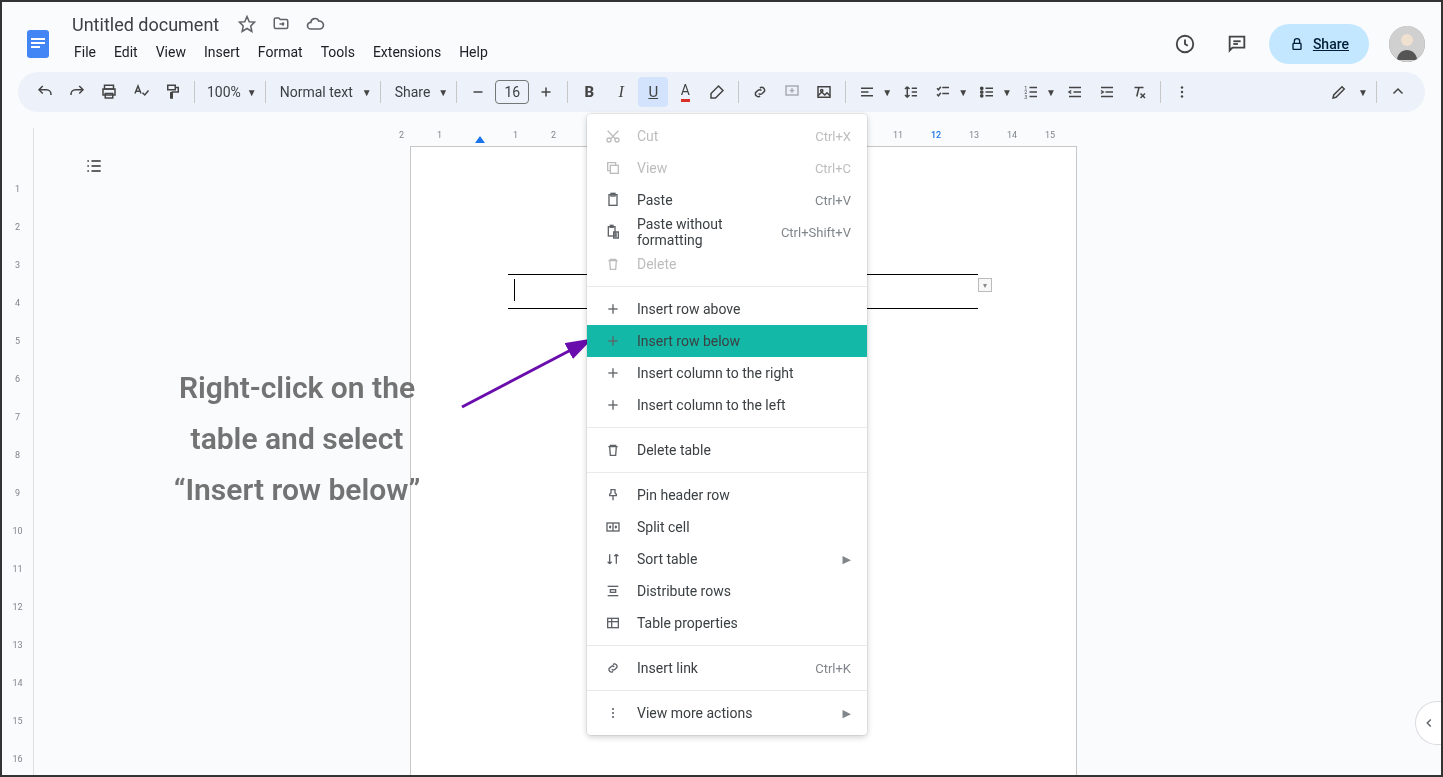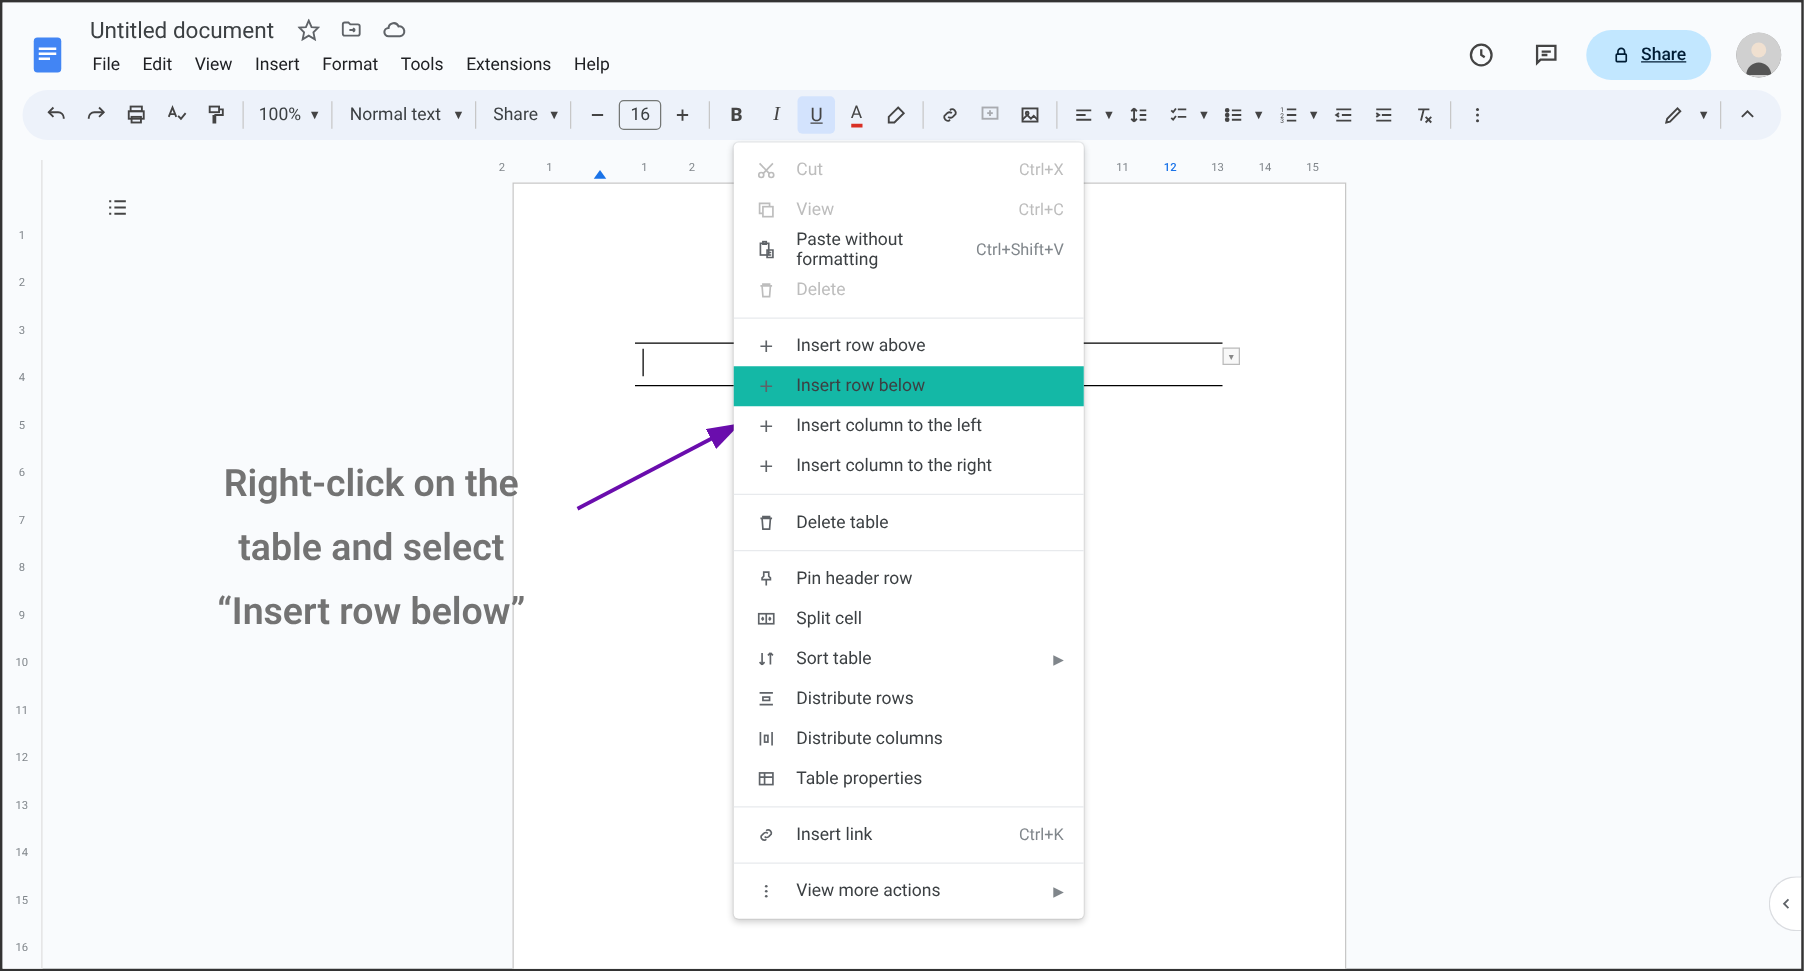--- a/index.html
+++ b/index.html
@@ -396,20 +396,30 @@
           <rect x="8" y="8" width="12" height="12"></rect>
           <path d="M16 8V4H4v12h4"></path>
         </svg>
       </span>
       <span class="lbl">View</span>
       <span class="sc">Ctrl+C</span>
     </div>
   <div class="ctx-item">
       <span class="icn">
         <svg width="16" height="16" viewBox="0 0 24 24" fill="none" stroke="#5f6368" stroke-width="2">
+          <rect x="6" y="4" width="12" height="16"></rect>
+          <rect x="9" y="2" width="6" height="4"></rect>
+        </svg>
+      </span>
+      <span class="lbl">Paste</span>
+      <span class="sc">Ctrl+V</span>
+    </div>
+  <div class="ctx-item">
+      <span class="icn">
+        <svg width="16" height="16" viewBox="0 0 24 24" fill="none" stroke="#5f6368" stroke-width="2">
           <rect x="5" y="4" width="10" height="14"></rect>
           <rect x="8" y="2" width="4" height="3"></rect>
           <path d="M13 12h7v9h-7zM15 15h3M15 18h3"></path>
         </svg>
       </span>
       <span class="lbl">Paste without formatting</span>
       <span class="sc">Ctrl+Shift+V</span>
     </div>
   <div class="ctx-item disabled">
       <span class="icn">
@@ -438,30 +448,30 @@
       </span>
       <span class="lbl">Insert row below</span>
     </div>
   <div class="ctx-item">
       <span class="icn">
         <svg width="16" height="16" viewBox="0 0 24 24" stroke="#5f6368" stroke-width="2">
           <line x1="12" y1="5" x2="12" y2="19"></line>
           <line x1="5" y1="12" x2="19" y2="12"></line>
         </svg>
       </span>
-      <span class="lbl">Insert column to the left</span>
+      <span class="lbl">Insert column to the right</span>
     </div>
   <div class="ctx-item">
       <span class="icn">
         <svg width="16" height="16" viewBox="0 0 24 24" stroke="#5f6368" stroke-width="2">
           <line x1="12" y1="5" x2="12" y2="19"></line>
           <line x1="5" y1="12" x2="19" y2="12"></line>
         </svg>
       </span>
-      <span class="lbl">Insert column to the right</span>
+      <span class="lbl">Insert column to the left</span>
     </div>
   <div class="ctx-sep"></div>
   <div class="ctx-item">
       <span class="icn">
         <svg width="16" height="16" viewBox="0 0 24 24" fill="none" stroke="#5f6368" stroke-width="2">
           <path d="M5 7h14M8 7V5h8v2M7 7l1 13h8l1-13"></path>
         </svg>
       </span>
       <span class="lbl">Delete table</span>
     </div>
@@ -495,30 +505,20 @@
     </div>
   <div class="ctx-item">
       <span class="icn">
         <svg width="16" height="16" viewBox="0 0 24 24" fill="none" stroke="#5f6368" stroke-width="2">
           <line x1="4" y1="5" x2="20" y2="5"></line>
           <line x1="4" y1="19" x2="20" y2="19"></line>
           <rect x="8" y="10" width="8" height="4"></rect>
         </svg>
       </span>
       <span class="lbl">Distribute rows</span>
-    </div>
-  <div class="ctx-item">
-      <span class="icn">
-        <svg width="16" height="16" viewBox="0 0 24 24" fill="none" stroke="#5f6368" stroke-width="2">
-          <line x1="5" y1="4" x2="5" y2="20"></line>
-          <line x1="19" y1="4" x2="19" y2="20"></line>
-          <rect x="10" y="8" width="4" height="8"></rect>
-        </svg>
-      </span>
-      <span class="lbl">Distribute columns</span>
     </div>
   <div class="ctx-item">
       <span class="icn">
         <svg width="16" height="16" viewBox="0 0 24 24" fill="none" stroke="#5f6368" stroke-width="2">
           <rect x="4" y="5" width="16" height="14"></rect>
           <line x1="4" y1="10" x2="20" y2="10"></line>
           <line x1="10" y1="5" x2="10" y2="19"></line>
         </svg>
       </span>
       <span class="lbl">Table properties</span>

